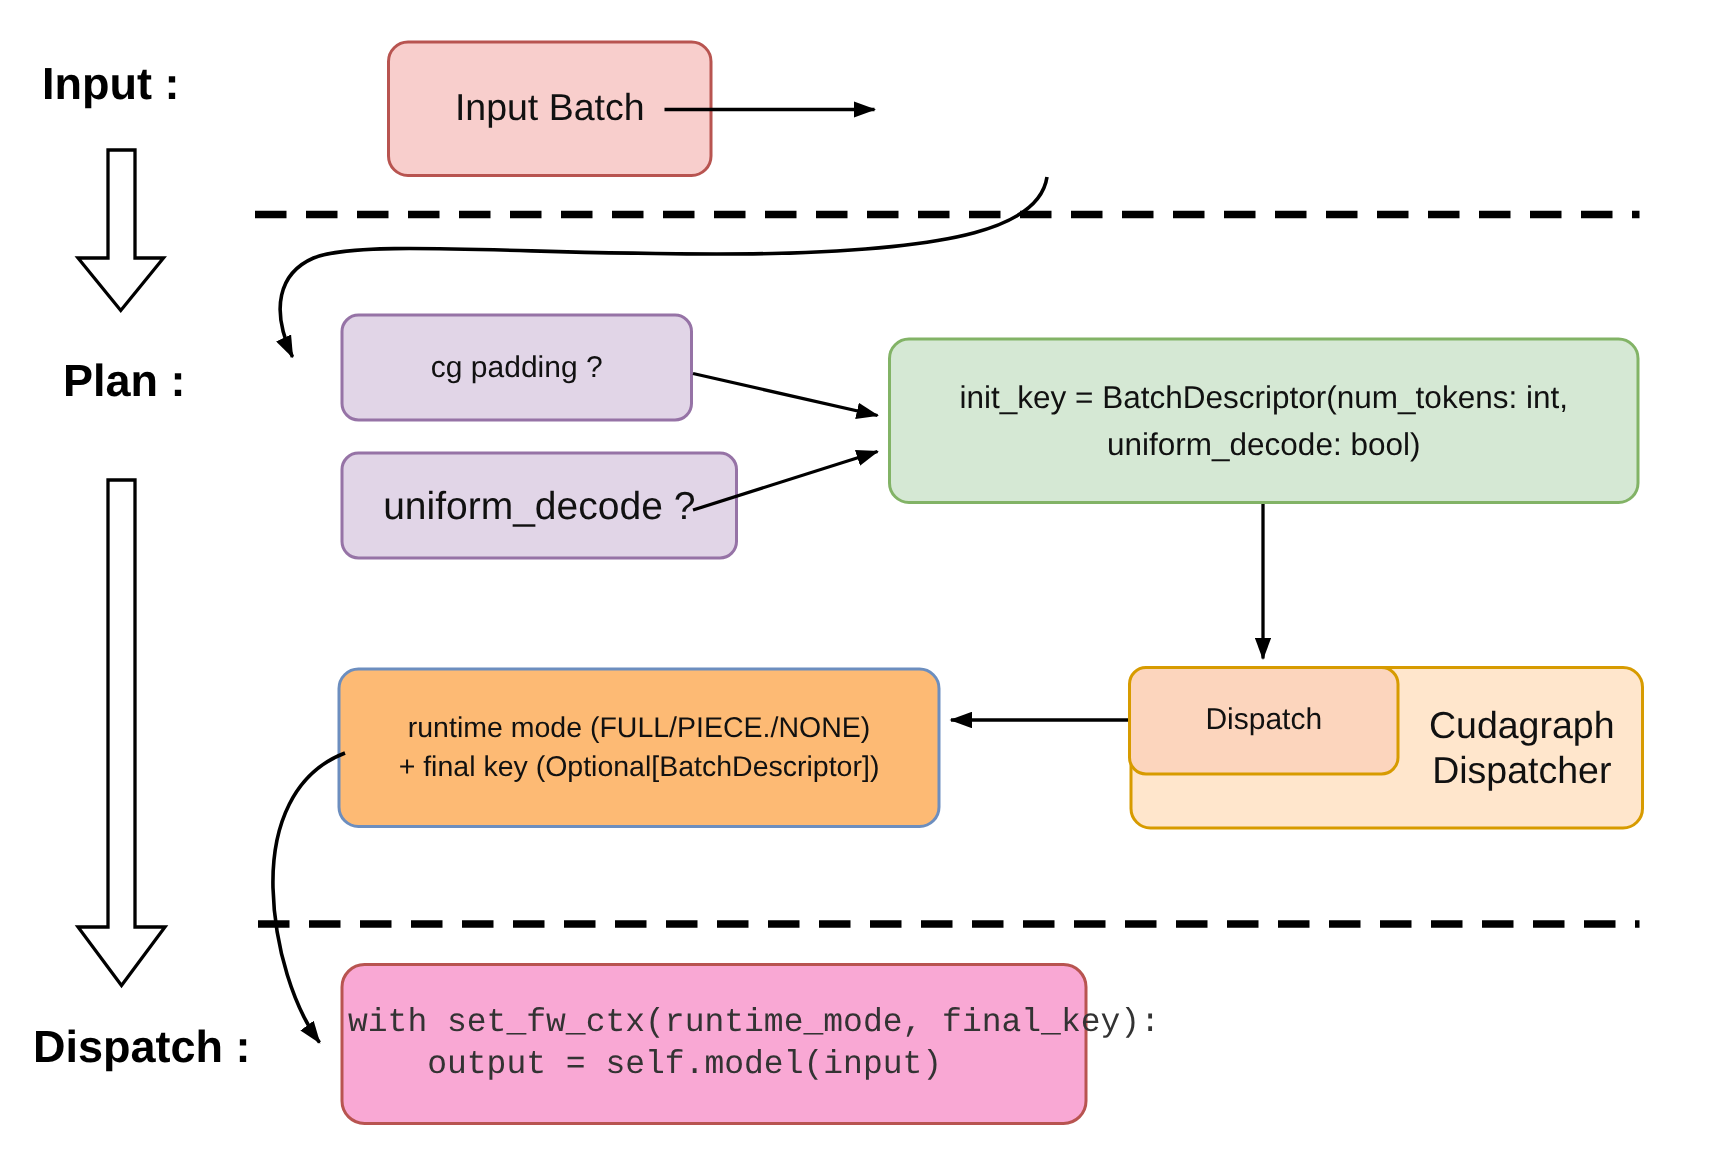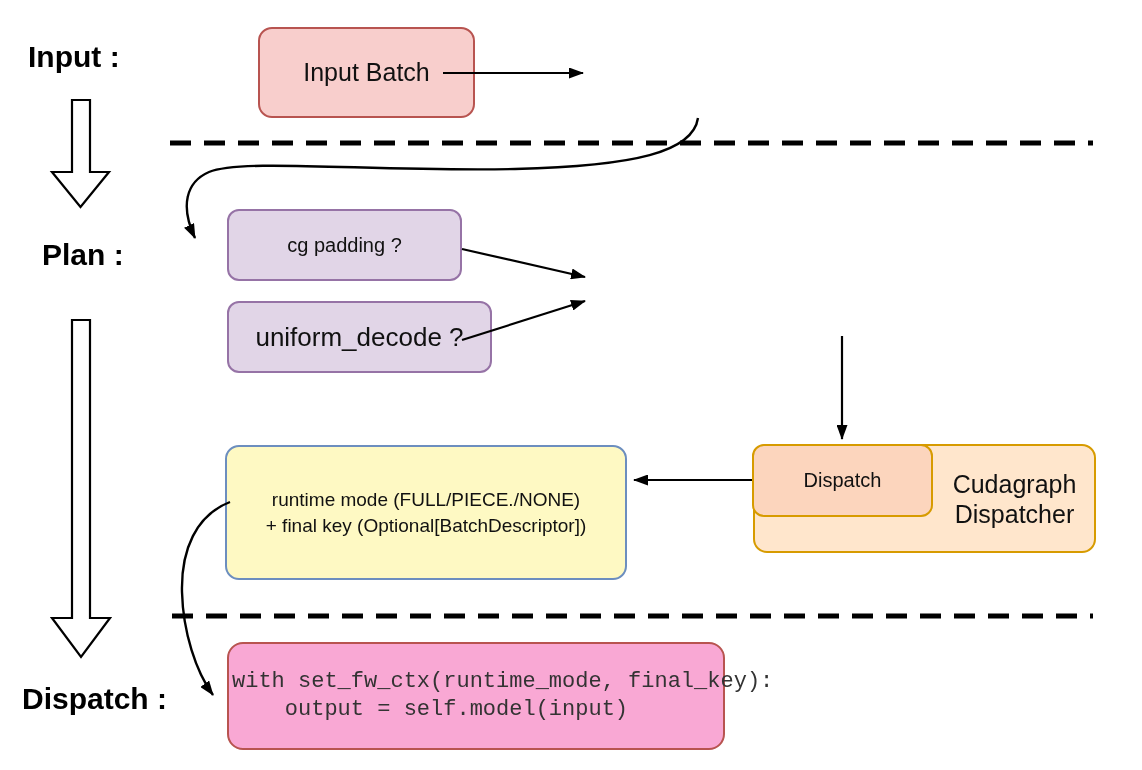--- a/index.html
+++ b/index.html
@@ -42,22 +42,22 @@
     background:#d5e8d4;border:2px solid #82b366;font-size:21px;line-height:31px;}
   .node-cudagraph{left:753px;top:444px;width:343px;height:109px;
     background:#ffe6cc;border:2px solid #d79b00;}
   .cudagraph-label{
     position:absolute;left:933px;top:444px;width:163px;height:109px;
     display:flex;align-items:center;justify-content:center;text-align:center;
     font-size:25px;line-height:30px;color:#111;white-space:pre-line;
   }
   .node-dispatch{left:752px;top:444px;width:181px;height:73px;
     background:#fcd5bd;border:2px solid #d79b00;font-size:20px;border-radius:12px;}
-  .node-runtime{left:225px;top:445px;width:402px;height:135px;
-    background:#fef9c3;border:2px solid #6c8ebf;font-size:19px;line-height:26px;}
+  .node-runtime{left:225px;top:445px;width:402px;height:107px;
+    background:#fdba74;border:2px solid #6c8ebf;font-size:19px;line-height:26px;}
   .node-execute-code{left:227px;top:642px;width:498px;height:108px;
     background:#f9a8d4;border:2px solid #b85450;
     justify-content:flex-start;align-items:center;text-align:left;
     font-family:"Liberation Mono", monospace;
     font-size:22px;line-height:28px;color:#333;
     white-space:pre;padding-left:3px;border-radius:16px;}
   #connector-layer{
     position:absolute;left:0;top:0;width:1142px;height:770px;
     pointer-events:none;
   }
@@ -67,20 +67,22 @@
 
 <div id="canvas">
 
   <div class="stage-label" style="left:28px;top:40px;">Input :</div>
   <div class="stage-label" style="left:42px;top:238px;">Plan :</div>
   <div class="stage-label" style="left:22px;top:682px;">Dispatch :</div>
 
   <div class="node node-input-batch">Input Batch</div>
   <div class="node node-cg-padding">cg padding ?</div>
   <div class="node node-uniform-decode">uniform_decode ?</div>
+  <div class="node node-init-key">init_key = BatchDescriptor(num_tokens: int,
+uniform_decode: bool)</div>
 
   <div class="node node-cudagraph"></div>
   <div class="cudagraph-label">Cudagraph
 Dispatcher</div>
   <div class="node node-dispatch">Dispatch</div>
 
   <div class="node node-runtime">runtime mode (FULL/PIECE./NONE)
 + final key (Optional[BatchDescriptor])</div>
   <div class="node node-execute-code">with set_fw_ctx(runtime_mode, final_key):
     output = self.model(input)</div>

